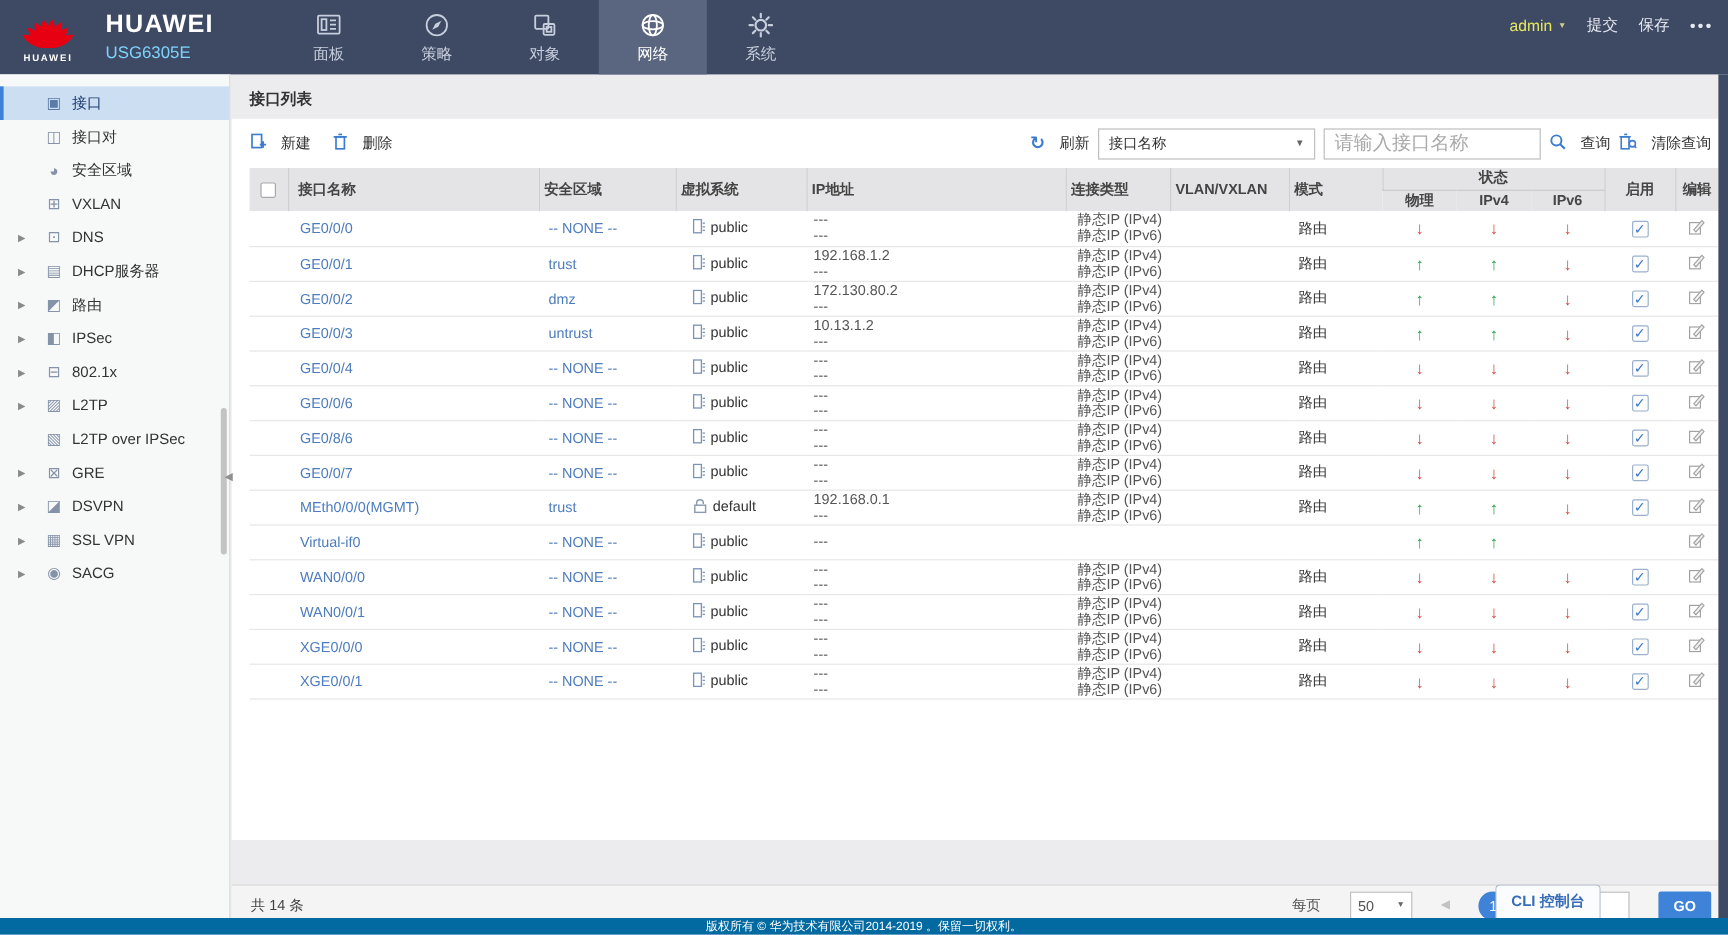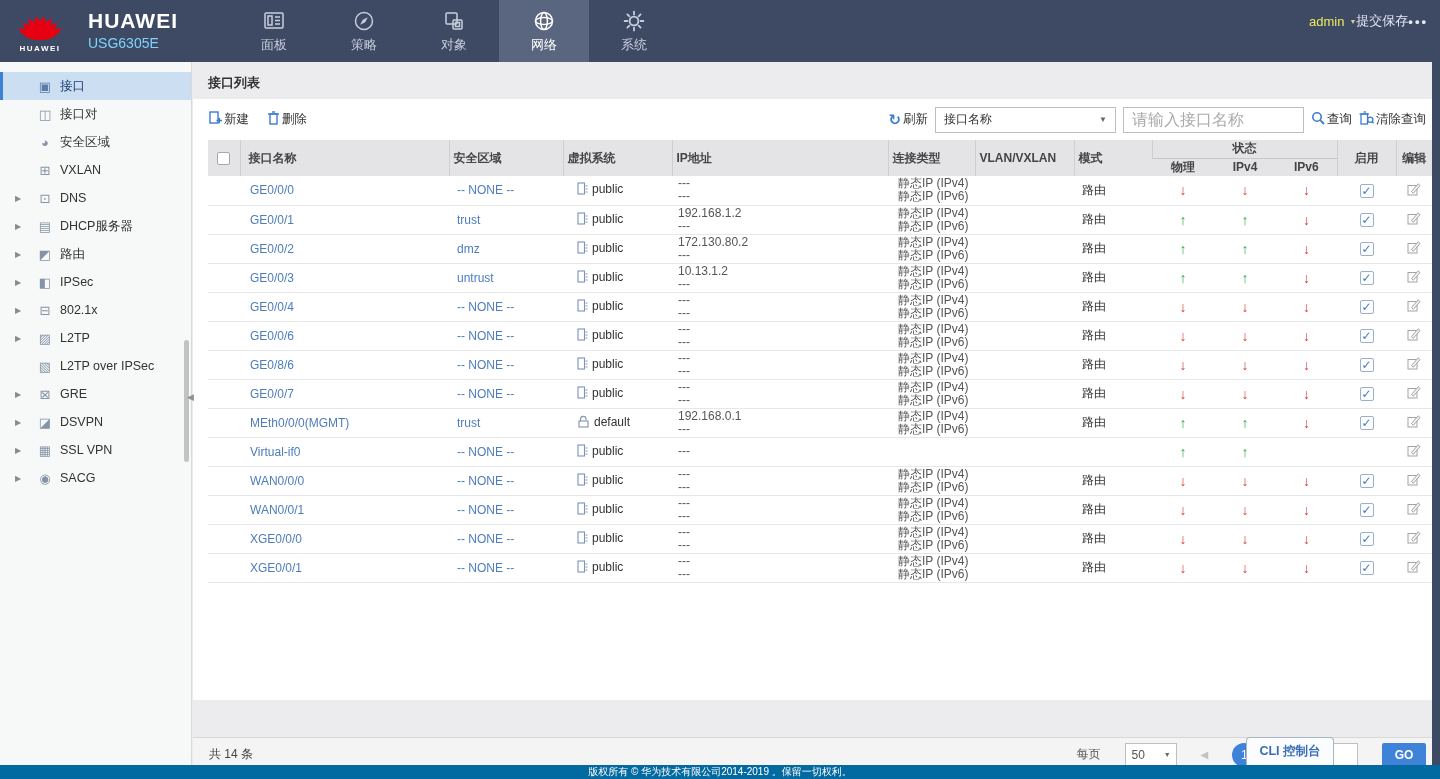--- a/index.html
+++ b/index.html
@@ -15,21 +15,21 @@
   .logo-block{position:absolute;left:14px;top:3px;width:52px;text-align:center;}
   .logo-caption{color:#fff;font-size:8px;font-weight:bold;letter-spacing:1.5px;margin-top:-2px;}
   .brand-text{position:absolute;left:88px;top:9px;color:#fff;}
   .brand-name{font-size:21px;font-weight:bold;letter-spacing:1px;}
   .brand-model{font-size:14px;color:#7dd3fc;margin-top:2px;}
   .nav-tabs{position:absolute;left:229px;top:0;height:62px;display:flex;}
   .nav-tab{width:90px;height:62px;display:flex;flex-direction:column;align-items:center;justify-content:center;gap:3px;color:#c7cedd;cursor:pointer;}
   .nav-tab.active{background:#5a667f;color:#fff;}
   .nav-tab svg{display:block;}
   .nav-label{font-size:13px;}
-  .top-right{position:absolute;right:12px;top:12px;display:flex;align-items:center;color:#e6e9f2;font-size:13px;}
+  .top-right{position:absolute;right:12px;top:12px;display:flex;align-items:center;gap:17px;color:#e6e9f2;font-size:13px;}
   .admin-btn{color:#e9e95e;display:flex;align-items:center;gap:5px;cursor:pointer;}
   .admin-caret{font-size:7px;color:#cfcf8a;}
   .top-link{cursor:pointer;}
   .more-dots{letter-spacing:2px;font-weight:bold;cursor:pointer;}
 
   
   .sidebar{position:absolute;left:0;top:62px;width:192px;height:703px;background:#f7f8f8;border-right:1px solid #d9d9d9;padding-top:10px;}
   .side-item{position:relative;height:28px;display:flex;align-items:center;cursor:pointer;font-size:12.5px;color:#333;}
   .side-caret{position:absolute;left:15px;width:10px;font-size:8px;color:#8a8a8a;}
   .side-icon{position:absolute;left:36px;width:18px;font-size:13px;color:#8593a8;text-align:center;}
@@ -40,21 +40,21 @@
   .side-item.selected .side-icon{color:#5b7ba8;}
   .side-scroll{position:absolute;right:2px;top:278px;width:5px;height:122px;background:#c3c3c3;border-radius:3px;}
   .collapse-arrow{position:absolute;right:-3px;top:330px;font-size:9px;color:#909090;z-index:5;}
 
   
   .main{position:absolute;left:193px;top:62px;width:1239px;height:703px;}
   .page-title{position:absolute;left:15px;top:12px;font-size:13px;font-weight:bold;color:#333;}
   .content-white{position:absolute;left:0;top:37px;width:1239px;height:601px;background:#fff;}
   .toolbar{position:relative;height:41px;}
   .tb-left{position:absolute;left:15px;top:0;bottom:0;display:flex;align-items:center;gap:18px;}
-  .tb-btn{display:flex;align-items:center;gap:2px;font-size:12.5px;color:#333;cursor:pointer;}
+  .tb-btn{display:flex;align-items:center;gap:12px;font-size:12.5px;color:#333;cursor:pointer;}
   .tb-right{position:absolute;right:6px;top:0;bottom:0;display:flex;align-items:center;gap:7px;}
   .refresh-glyph{color:var(--accent);font-size:15px;font-weight:bold;line-height:1;}
   .select-box{width:181px;height:26px;border:1px solid #bfbfbf;background:#fff;display:flex;align-items:center;padding:0 8px;cursor:pointer;position:relative;}
   .select-box .caret{position:absolute;right:8px;font-size:8px;color:#666;}
   .search-input{width:181px;height:26px;border:1px solid #bfbfbf;padding:0 8px;font-size:16px;color:#333;font-family:inherit;}
   .search-input::placeholder{color:#aaa;}
 
   
   .iface-table{position:absolute;left:15px;top:41px;width:1224px;border-collapse:collapse;table-layout:fixed;}
   .iface-table thead th{background:#e4e4e6;font-size:12px;font-weight:bold;color:#444;height:18px;padding:0 4px;text-align:left;}

